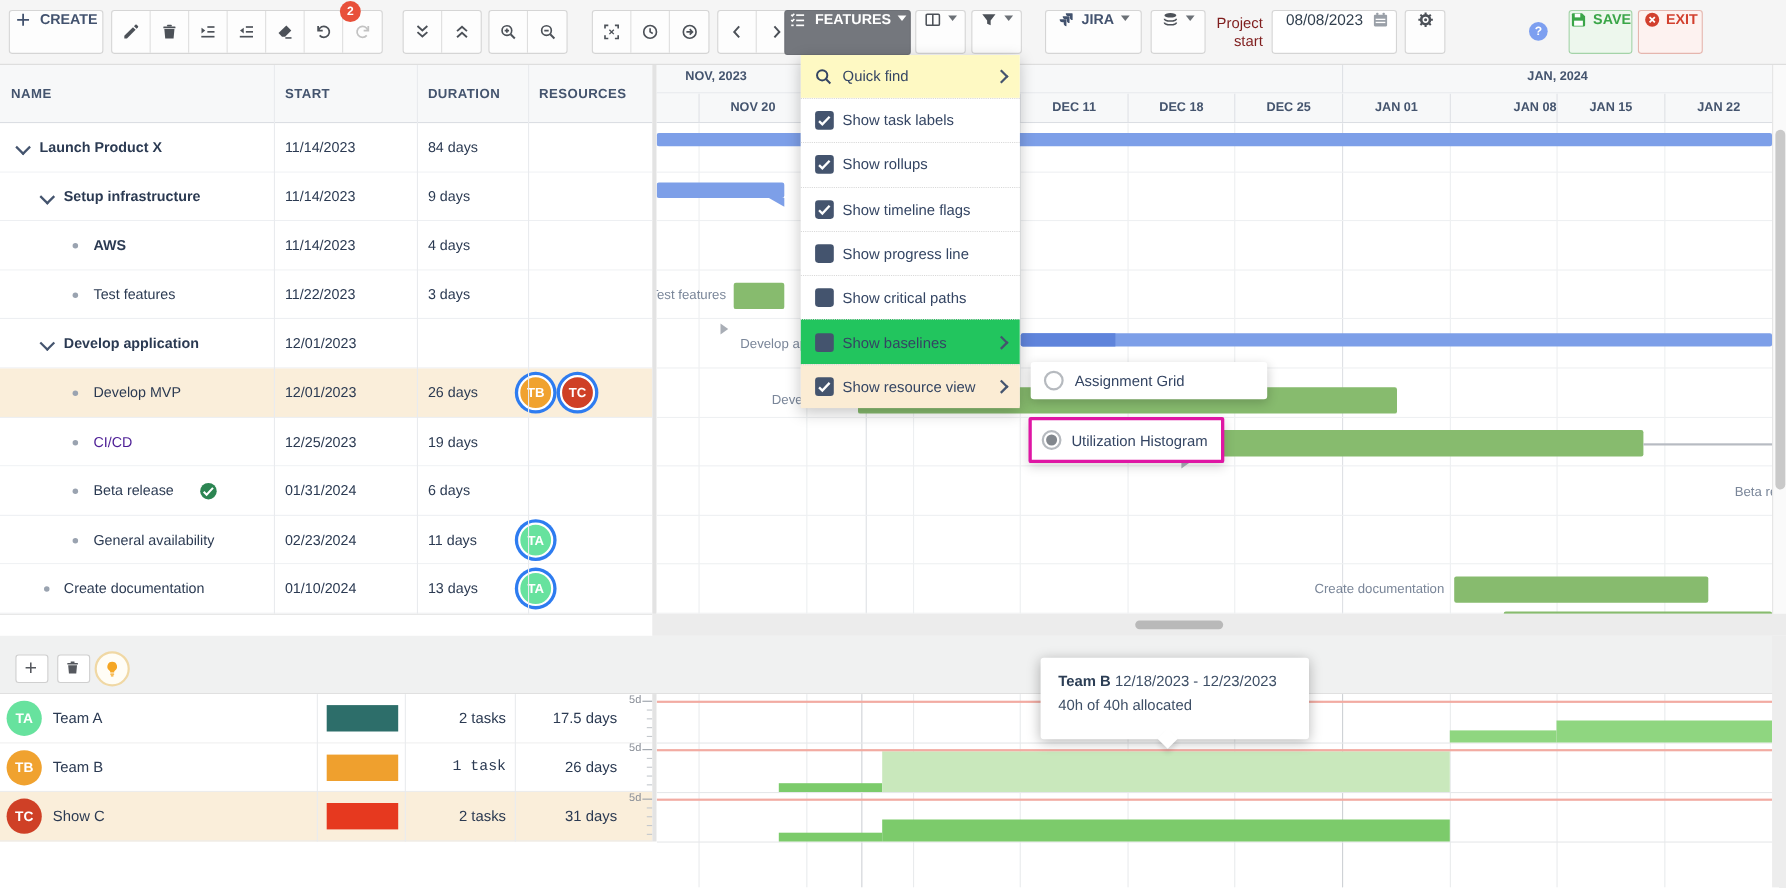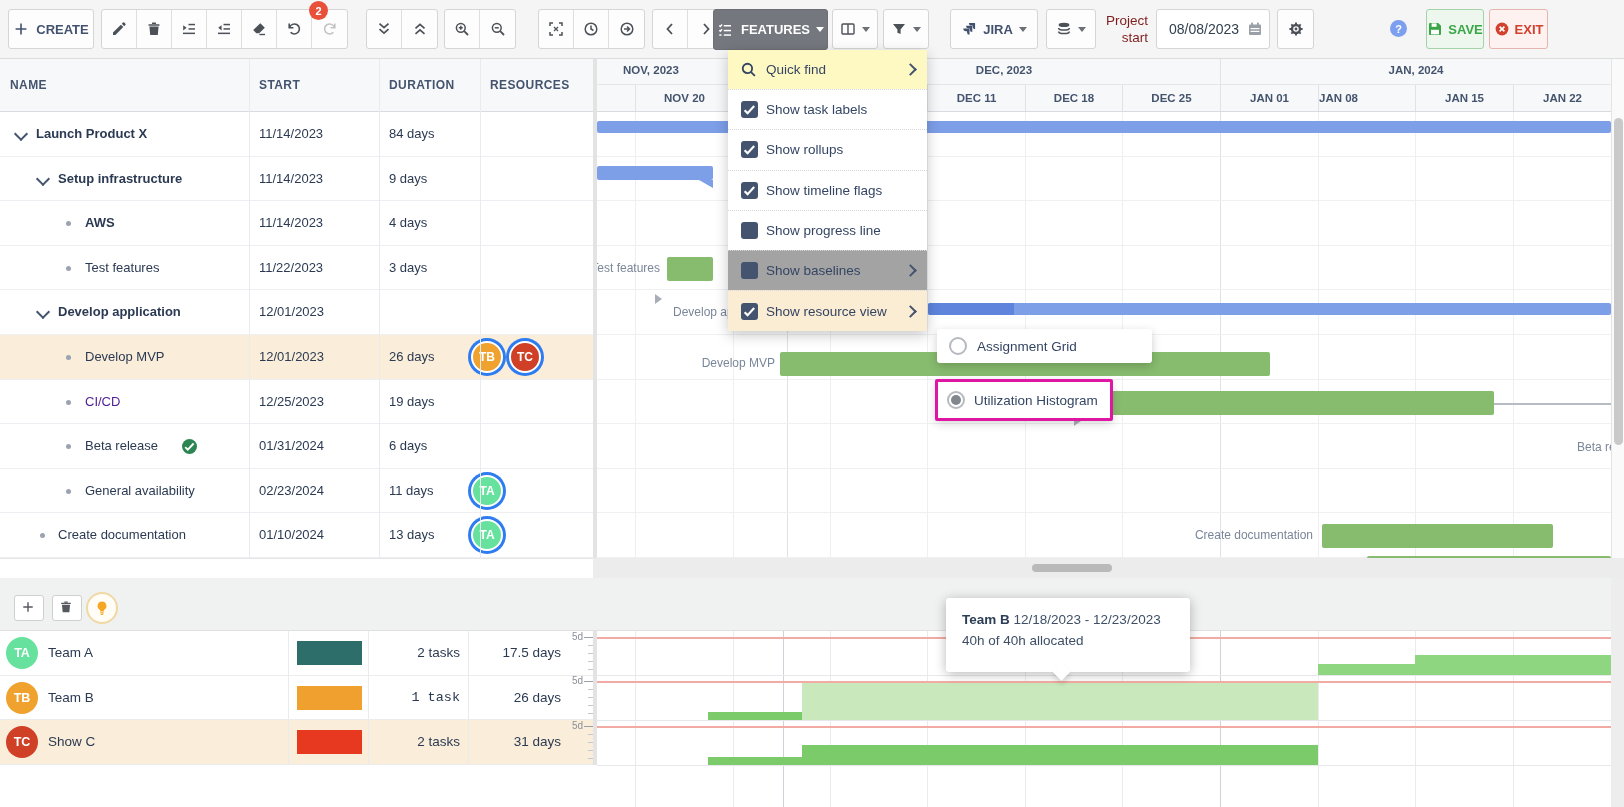--- a/index.html
+++ b/index.html
@@ -2,21 +2,21 @@
 <html><head>
 <meta charset="utf-8">
 <style>
   html,body{margin:0;padding:0;background:#fff;}
   #app{position:relative;width:1624px;height:807px;overflow:hidden;background:#fff;
        font-family:"Liberation Sans","DejaVu Sans",sans-serif;color:#2b3a52;}
   .abs{position:absolute;}
   
   #topbar{position:absolute;left:0;top:0;width:1624px;height:58px;background:#f5f5f5;border-bottom:1px solid #dcdcdc;z-index:10;}
   .tbtn{position:absolute;top:9px;height:40px;background:#fdfdfd;border:1px solid #d5d5d5;border-radius:3px;
-        box-sizing:border-box;display:flex;align-items:center;justify-content:center;color:#4c5158;}
+        box-sizing:border-box;display:flex;align-items:flex-start;justify-content:center;color:#4c5158;}
   .grp{position:absolute;top:9px;height:40px;background:#fdfdfd;border:1px solid #d5d5d5;border-radius:3px;box-sizing:border-box;display:flex;}
   .cell{width:35px;height:38px;display:flex;align-items:center;justify-content:center;border-right:1px solid #dedede;color:#4c5158;box-sizing:border-box;}
   .cell:last-child{border-right:none;}
   .cell.disabled{color:#c3c3c3;}
   .icon16{width:16px;height:16px;display:block;}
   .caret{width:0;height:0;border:4px solid transparent;border-top:5px solid #6b7076;margin-left:6px;margin-top:4px;}
   #features-btn{background:#74777d;border-color:#6c6f75;color:#fff;z-index:61;}
   #features-btn .caret{border-top-color:#fff;}
   .badge{position:absolute;left:309px;top:1px;width:19px;height:19px;border-radius:50%;background:#e8503a;color:#fff;
          font-size:11px;font-weight:bold;display:flex;align-items:center;justify-content:center;z-index:12;}
@@ -359,37 +359,34 @@
         <div class="abs" style="left: 389px; top: 14px; font-size: 13px;">13 days</div>
         <div class="avatar ring abs" style="left: 471px; top: 6px; width: 28px; height: 28px; background: rgb(103, 226, 158); font-size: 12px;">TA</div>
       </div>
     </div>
   <div class="abs" style="left:593px;top:58px;width:4px;height:500px;background:#e3e3e3;"></div>
 
   <div class="abs" id="tlmonths" style="left:597px;top:58px;width:1014px;height:27px;background:#f7f8f9;border-bottom:1px solid #e3e6ea;box-sizing:border-box;overflow:hidden;">
       <div class="abs" style="left: 0px; width: 190px; top: 0px; height: 27px; border-left: none; box-sizing: border-box;">
         <div class="abs" style="left: 26px; right: 0px; top: 6px; text-align: left; font-size: 11.5px; font-weight: bold; color: rgb(68, 84, 110);">NOV, 2023</div>
       </div>
-      <div class="abs" style="left: 190px; width: 433px; top: 0px; height: 27px; border-left: 1px solid rgb(223, 226, 230); box-sizing: border-box;">
-        <div class="abs" style="left: 0px; right: 0px; top: 6px; text-align: center; font-size: 11.5px; font-weight: bold; color: rgb(68, 84, 110);">DEC, 2023</div>
-      </div>
       <div class="abs" style="left: 623px; width: 391px; top: 0px; height: 27px; border-left: 1px solid rgb(223, 226, 230); box-sizing: border-box;">
         <div class="abs" style="left: 0px; right: 0px; top: 6px; text-align: center; font-size: 11.5px; font-weight: bold; color: rgb(68, 84, 110);">JAN, 2024</div>
       </div>
     </div>
   <div class="abs" id="tlweeks" style="left:597px;top:85px;width:1014px;height:27px;background:#f7f8f9;border-bottom:1px solid #d8dbe0;box-sizing:border-box;overflow:hidden;">
       <div class="abs" style="left: 0px; width: 38px; top: 0px; height: 27px; border-left: none; box-sizing: border-box; text-align: center; font-size: 11.5px; font-weight: bold; color: rgb(68, 84, 110); line-height: 27px;"></div>
       <div class="abs" style="left: 38px; width: 98px; top: 0px; height: 27px; border-left: 1px solid rgb(223, 226, 230); box-sizing: border-box; text-align: center; font-size: 11.5px; font-weight: bold; color: rgb(68, 84, 110); line-height: 27px;">NOV 20</div>
       <div class="abs" style="left: 136px; width: 97px; top: 0px; height: 27px; border-left: 1px solid rgb(223, 226, 230); box-sizing: border-box; text-align: center; font-size: 11.5px; font-weight: bold; color: rgb(68, 84, 110); line-height: 27px;">NOV 27</div>
       <div class="abs" style="left: 233px; width: 97px; top: 0px; height: 27px; border-left: 1px solid rgb(223, 226, 230); box-sizing: border-box; text-align: center; font-size: 11.5px; font-weight: bold; color: rgb(68, 84, 110); line-height: 27px;">DEC 04</div>
       <div class="abs" style="left: 330px; width: 98px; top: 0px; height: 27px; border-left: 1px solid rgb(223, 226, 230); box-sizing: border-box; text-align: center; font-size: 11.5px; font-weight: bold; color: rgb(68, 84, 110); line-height: 27px;">DEC 11</div>
       <div class="abs" style="left: 428px; width: 97px; top: 0px; height: 27px; border-left: 1px solid rgb(223, 226, 230); box-sizing: border-box; text-align: center; font-size: 11.5px; font-weight: bold; color: rgb(68, 84, 110); line-height: 27px;">DEC 18</div>
       <div class="abs" style="left: 525px; width: 98px; top: 0px; height: 27px; border-left: 1px solid rgb(223, 226, 230); box-sizing: border-box; text-align: center; font-size: 11.5px; font-weight: bold; color: rgb(68, 84, 110); line-height: 27px;">DEC 25</div>
       <div class="abs" style="left: 623px; width: 98px; top: 0px; height: 27px; border-left: 1px solid rgb(223, 226, 230); box-sizing: border-box; text-align: center; font-size: 11.5px; font-weight: bold; color: rgb(68, 84, 110); line-height: 27px;">JAN 01</div>
-      <div class="abs" style="left: 721px; width: 97px; top: 0px; height: 27px; border-left: 1px solid rgb(223, 226, 230); box-sizing: border-box; text-align: left; font-size: 11.5px; font-weight: bold; color: rgb(68, 84, 110); line-height: 27px;">JAN 08</div>
+      <div class="abs" style="left: 721px; width: 97px; top: 0px; height: 27px; border-left: 1px solid rgb(223, 226, 230); box-sizing: border-box; text-align: right; font-size: 11.5px; font-weight: bold; color: rgb(68, 84, 110); line-height: 27px;">JAN 08</div>
       <div class="abs" style="left: 818px; width: 98px; top: 0px; height: 27px; border-left: 1px solid rgb(223, 226, 230); box-sizing: border-box; text-align: center; font-size: 11.5px; font-weight: bold; color: rgb(68, 84, 110); line-height: 27px;">JAN 15</div>
       <div class="abs" style="left: 916px; width: 98px; top: 0px; height: 27px; border-left: 1px solid rgb(223, 226, 230); box-sizing: border-box; text-align: center; font-size: 11.5px; font-weight: bold; color: rgb(68, 84, 110); line-height: 27px;">JAN 22</div>
     </div>
   <div class="abs" id="ganttbody" style="left:597px;top:112px;width:1014px;height:446px;overflow:hidden;background:#fff;">
       <div class="gridv" style="left: 38px; height: 446px; background: rgb(237, 239, 241);"></div>
       <div class="gridv" style="left: 136px; height: 446px; background: rgb(237, 239, 241);"></div>
       <div class="gridv" style="left: 233px; height: 446px; background: rgb(237, 239, 241);"></div>
       <div class="gridv" style="left: 330px; height: 446px; background: rgb(237, 239, 241);"></div>
       <div class="gridv" style="left: 428px; height: 446px; background: rgb(237, 239, 241);"></div>
       <div class="gridv" style="left: 525px; height: 446px; background: rgb(237, 239, 241);"></div>
@@ -559,21 +556,25 @@
       <div class="mitem sep" style="height: 39.3px; background: rgb(255, 255, 255);">
         <div class="mbox"><svg width="17" height="17" viewBox="0 0 16 16" fill="currentColor" xmlns="http://www.w3.org/2000/svg">
             <path d="M3.4 8.6l2.8 2.8 6.2-6.6" fill="none" stroke="#fff" stroke-width="2"></path>
           </svg></div>
         <div class="mlabel">Show timeline flags</div>
       </div>
       <div class="mitem sep" style="height: 39.3px; background: rgb(255, 255, 255);">
         <div class="mbox"></div>
         <div class="mlabel">Show progress line</div>
       </div>
-      <div class="mitem sep" style="height: 39.3px; background: #a3a3a3;">
+      <div class="mitem sep" style="height: 39.3px; background: rgb(255, 255, 255);">
+        <div class="mbox"></div>
+        <div class="mlabel">Show critical paths</div>
+      </div>
+      <div class="mitem sep" style="height: 39.3px; background: #22c55e;">
         <div class="mbox"></div>
         <div class="mlabel">Show baselines</div>
         <div class="mchev"></div>
       </div>
       <div class="mitem sep" style="height: 39.3px; background: rgb(251, 236, 212);">
         <div class="mbox"><svg width="17" height="17" viewBox="0 0 16 16" fill="currentColor" xmlns="http://www.w3.org/2000/svg">
             <path d="M3.4 8.6l2.8 2.8 6.2-6.6" fill="none" stroke="#fff" stroke-width="2"></path>
           </svg></div>
         <div class="mlabel">Show resource view</div>
         <div class="mchev"></div>

